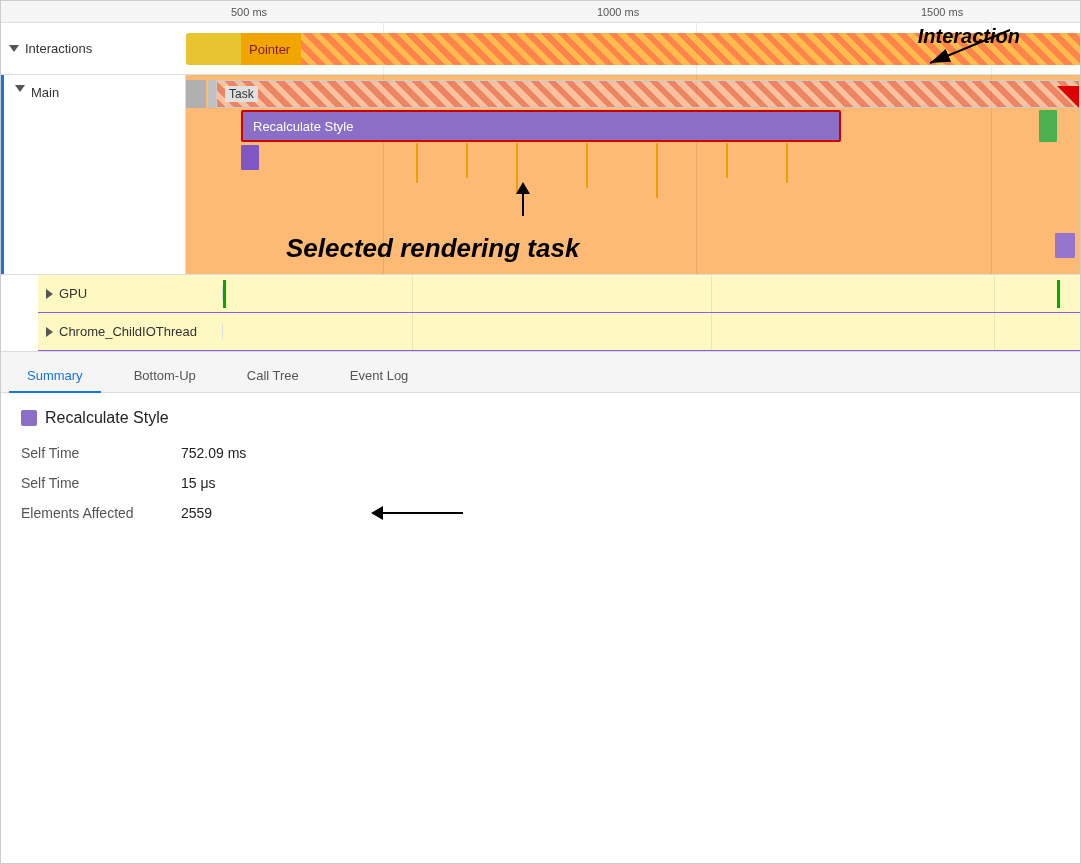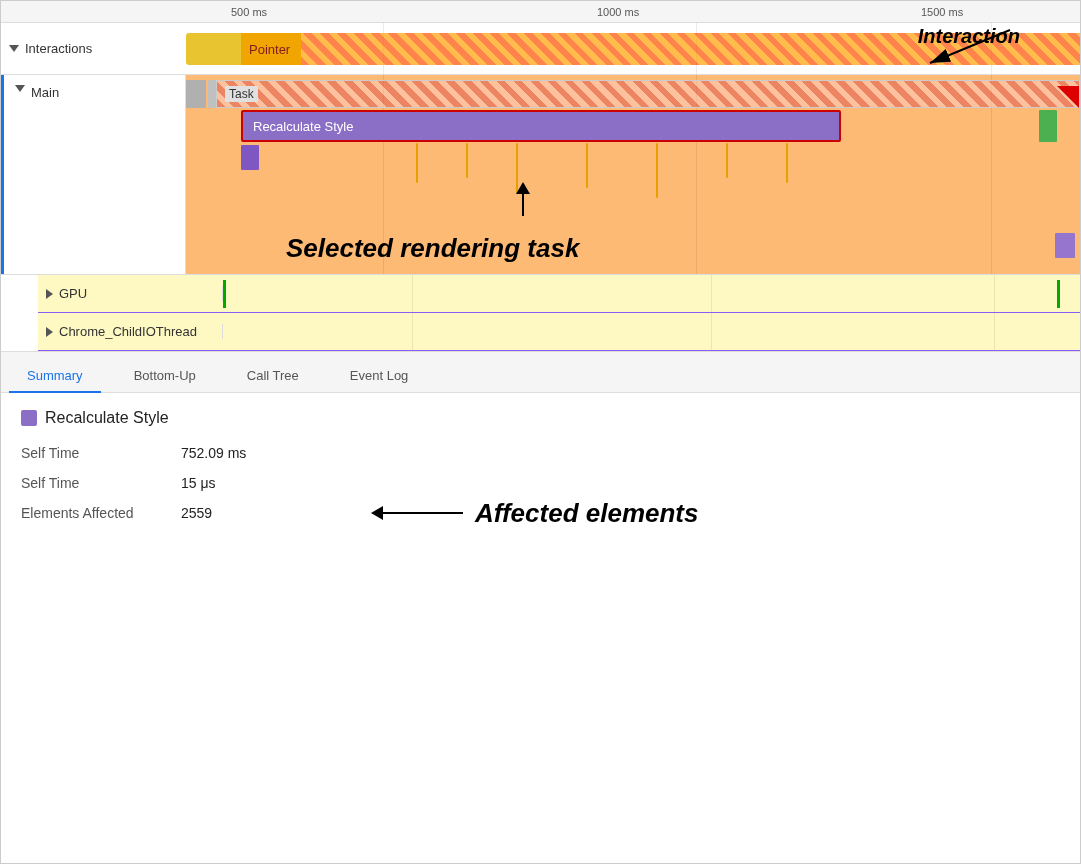--- a/index.html
+++ b/index.html
@@ -542,16 +542,15 @@
 
   <div class="affected-row">
     <span class="summary-label">Elements Affected</span>
     <span class="summary-value">2559</span>
 
     <div class="affected-annotation">
       <div class="annotation-arrow-left">
         <div class="arrow-head-left"></div>
         <div class="arrow-line-h"></div>
       </div>
-      <span class="annotation-text-big">Affected elements</span>
     </div>
   </div>
 </div>
 
 </body></html>

